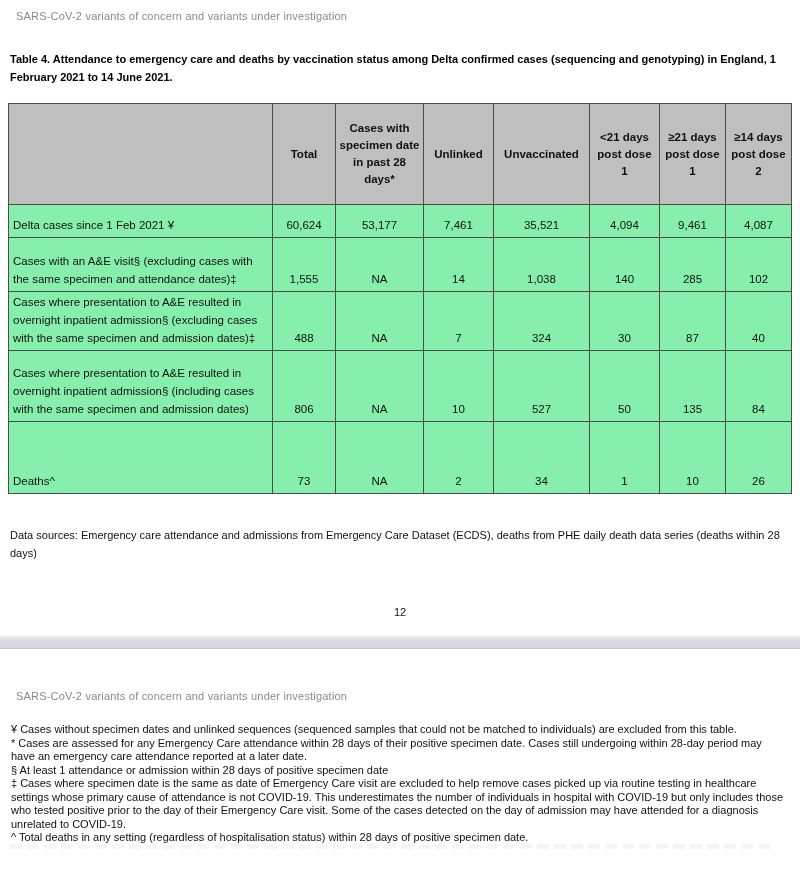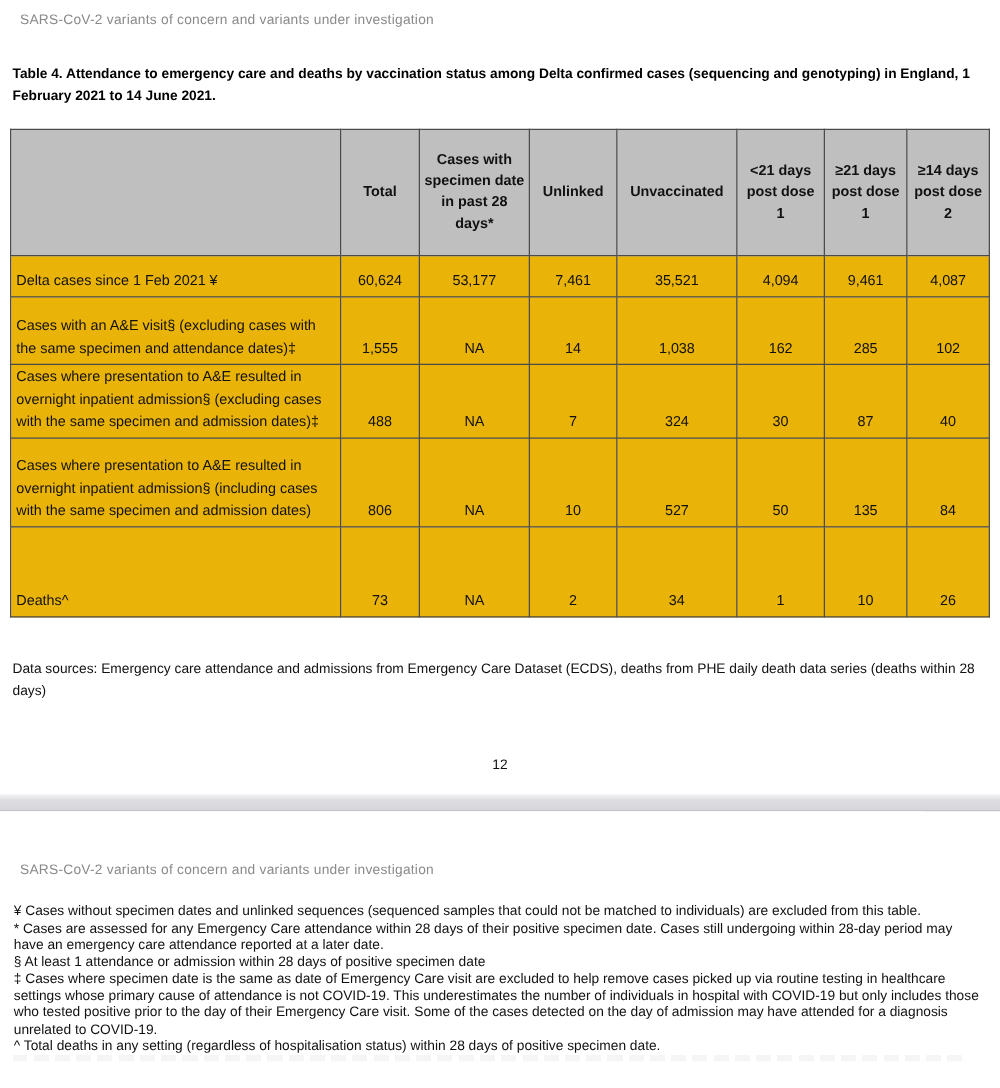--- a/index.html
+++ b/index.html
@@ -28,21 +28,21 @@
     font-size: 11.5px; color: #111;
   }
   .main-table th, .main-table td { border: 1px solid #4b4b4b; }
   .main-table thead th {
     background: #bfbfbf; font-weight: bold; text-align: center;
     vertical-align: middle; height: 101px; line-height: 17px; padding: 2px 3px;
     font-size: 11.5px;
   }
   .main-table tbody td {
     vertical-align: bottom; padding: 1px 3px 3px 3px; line-height: 18px;
-    background: #eab308;
+    background: #86efac;
   }
   .main-table td.label-cell { text-align: left; padding-left: 4px; }
   .main-table td.num-cell { text-align: center; }
   .main-table tbody tr:nth-child(1) td { height: 33px; }
   .main-table tbody tr:nth-child(2) td { height: 54px; }
   .main-table tbody tr:nth-child(3) td { height: 54px; }
   .main-table tbody tr:nth-child(4) td { height: 71px; }
   .main-table tbody tr:nth-child(5) td { height: 72px; }
   .main-table tbody tr:nth-child(6) td { height: 19px; }
 
@@ -118,21 +118,21 @@
           <td class="num-cell">4,094</td>
           <td class="num-cell">9,461</td>
           <td class="num-cell">4,087</td>
         </tr>
         <tr>
           <td class="label-cell">Cases with an A&amp;E visit§ (excluding cases with the same specimen and attendance dates)‡</td>
           <td class="num-cell">1,555</td>
           <td class="num-cell">NA</td>
           <td class="num-cell">14</td>
           <td class="num-cell">1,038</td>
-          <td class="num-cell">162</td>
+          <td class="num-cell">140</td>
           <td class="num-cell">285</td>
           <td class="num-cell">102</td>
         </tr>
         <tr>
           <td class="label-cell">Cases where presentation to A&amp;E resulted in overnight inpatient admission§ (excluding cases with the same specimen and admission dates)‡</td>
           <td class="num-cell">488</td>
           <td class="num-cell">NA</td>
           <td class="num-cell">7</td>
           <td class="num-cell">324</td>
           <td class="num-cell">30</td>

